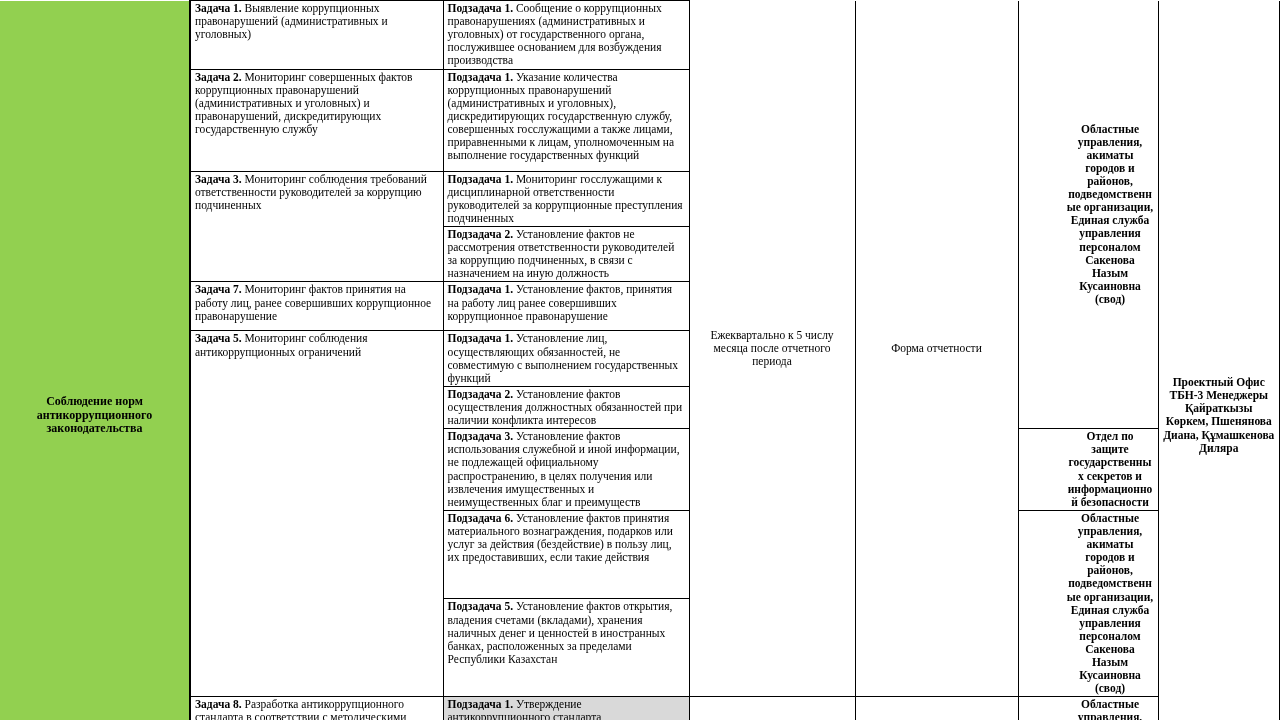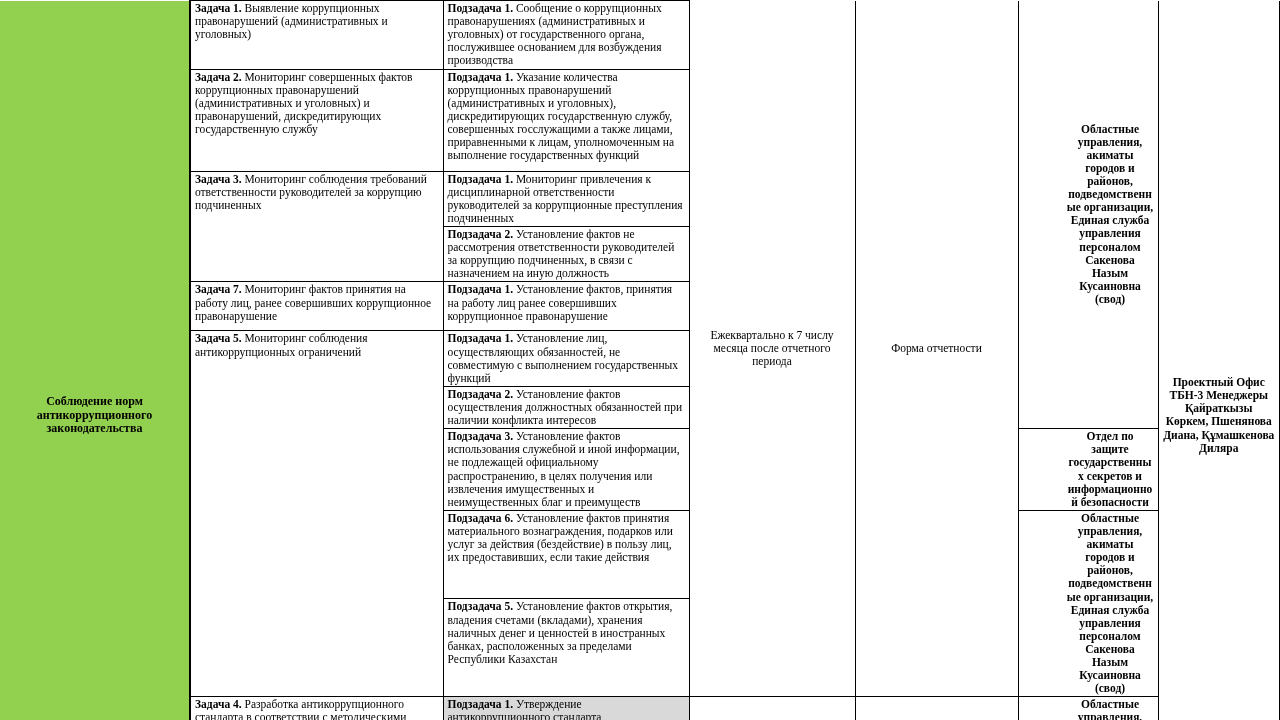--- a/index.html
+++ b/index.html
@@ -48,21 +48,21 @@
       </td>
       <td>
         <b class="lbl">Задача 1.</b>
         <span>Выявление коррупционных правонарушений (административных и уголовных)</span>
       </td>
       <td>
         <b class="lbl">Подзадача 1.</b>
         <span>Сообщение о коррупционных правонарушениях (административных и уголовных) от государственного органа, послужившее основанием для возбуждения производства</span>
       </td>
       <td class="mid no-top" rowspan="10">
-        <span>Ежеквартально к 7 числу месяца после отчетного периода</span>
+        <span>Ежеквартально к 5 числу месяца после отчетного периода</span>
       </td>
       <td class="mid no-top" rowspan="10">
         <span>Форма отчетности</span>
       </td>
       <td class="resp no-top" rowspan="7">
         <span>Областные управления, акиматы городов и районов, подведомственные организации, Единая служба управления персоналом Сакенова Назым Кусаиновна (свод)</span>
       </td>
       <td class="office no-top" rowspan="11">
         <span>Проектный Офис ТБН-3 Менеджеры Қайраткызы Көркем, Пшенянова Диана, Құмашкенова Диляра</span>
       </td>
@@ -79,21 +79,21 @@
       </td>
     </tr>
 
     <tr style="height:48px">
       <td rowspan="2">
         <b class="lbl">Задача 3.</b>
         <span>Мониторинг соблюдения требований ответственности руководителей за коррупцию подчиненных</span>
       </td>
       <td>
         <b class="lbl">Подзадача 1.</b>
-        <span>Мониторинг привлечения к дисциплинарной ответственности руководителей за коррупционные преступления подчиненных</span>
+        <span>Мониторинг госслужащими к дисциплинарной ответственности руководителей за коррупционные преступления подчиненных</span>
       </td>
     </tr>
 
     <tr style="height:48px">
       <td>
         <b class="lbl">Подзадача 2.</b>
         <span>Установление фактов не рассмотрения ответственности руководителей за коррупцию подчиненных, в связи с назначением на иную должность</span>
       </td>
     </tr>
 
@@ -148,21 +148,21 @@
 
     <tr style="height:68px">
       <td>
         <b class="lbl">Подзадача 5.</b>
         <span>Установление фактов открытия, владения счетами (вкладами), хранения наличных денег и ценностей в иностранных банках, расположенных за пределами Республики Казахстан</span>
       </td>
     </tr>
 
     <tr style="height:128px">
       <td>
-        <b class="lbl">Задача 4.</b>
+        <b class="lbl">Задача 8.</b>
         <span>Разработка антикоррупционного стандарта в соответствии с методическими рекомендациями, утвержденными приказом Председателя АПК от 31.12.2024 г. № 285</span>
       </td>
       <td class="gray">
         <b class="lbl">Подзадача 1.</b>
         <span>Утверждение антикоррупционного стандарта</span>
       </td>
       <td class="mid">
         <span>4 квартал 2033 г.</span>
       </td>
       <td class="mid">

